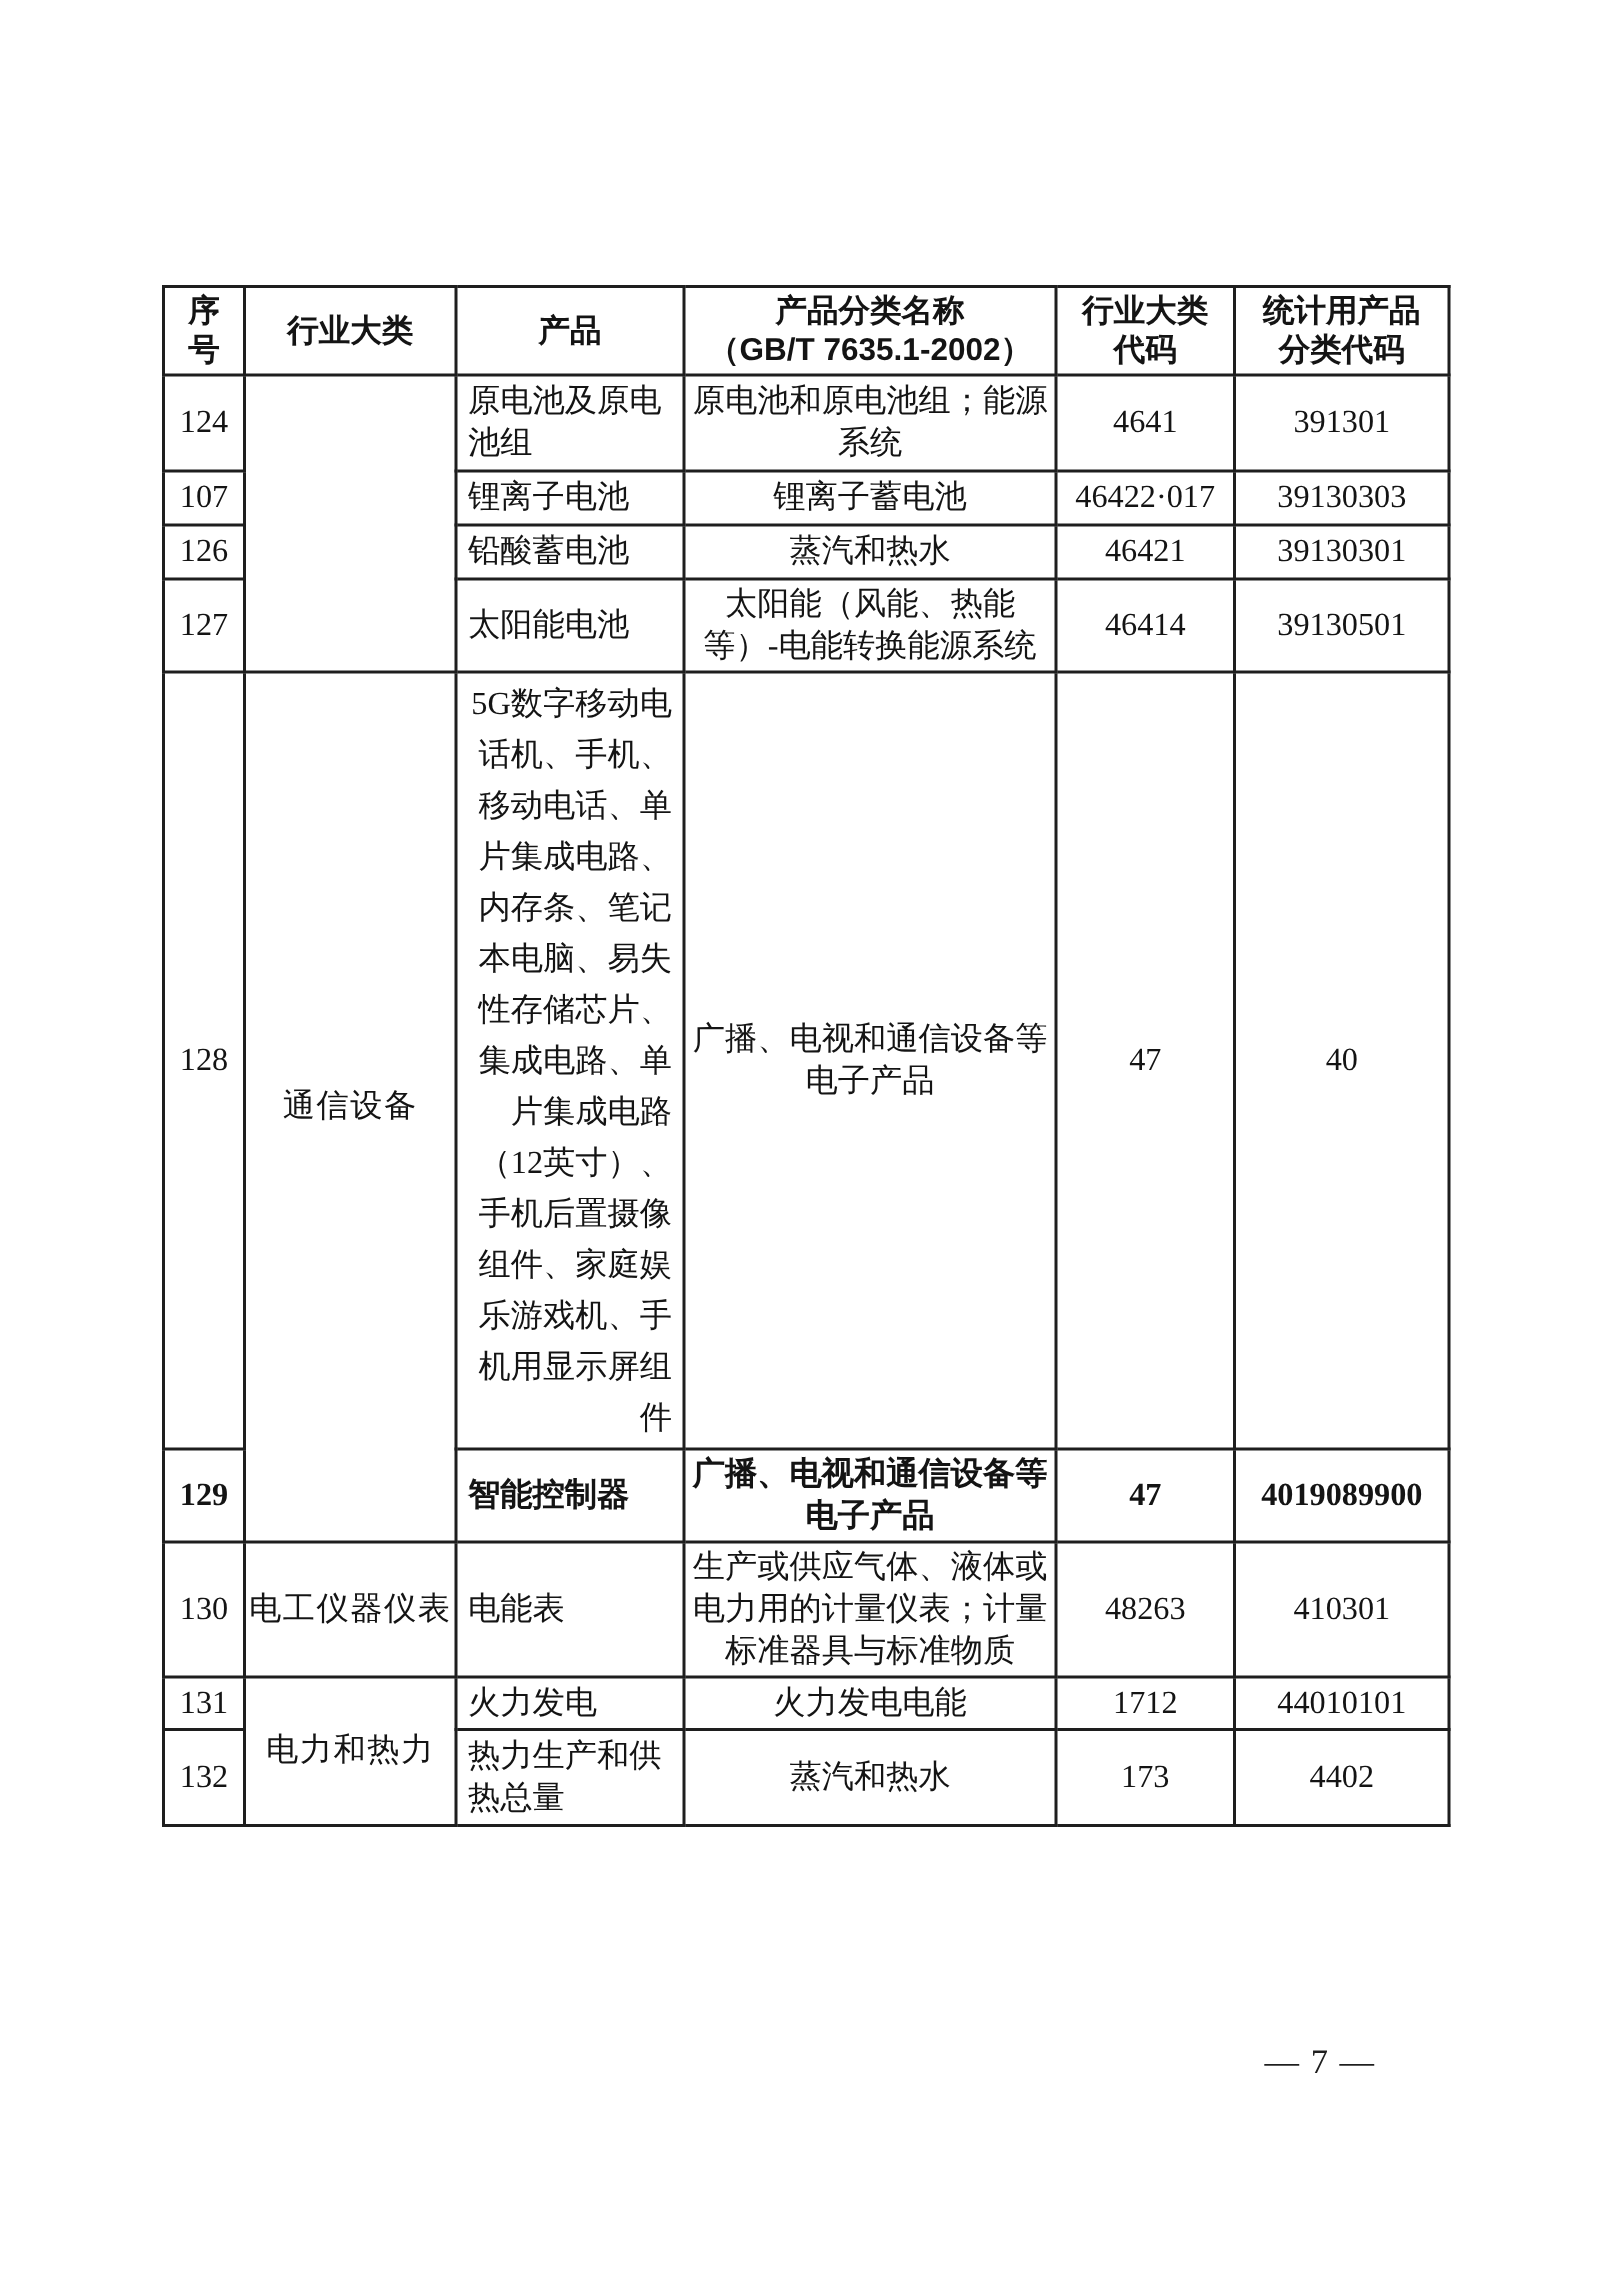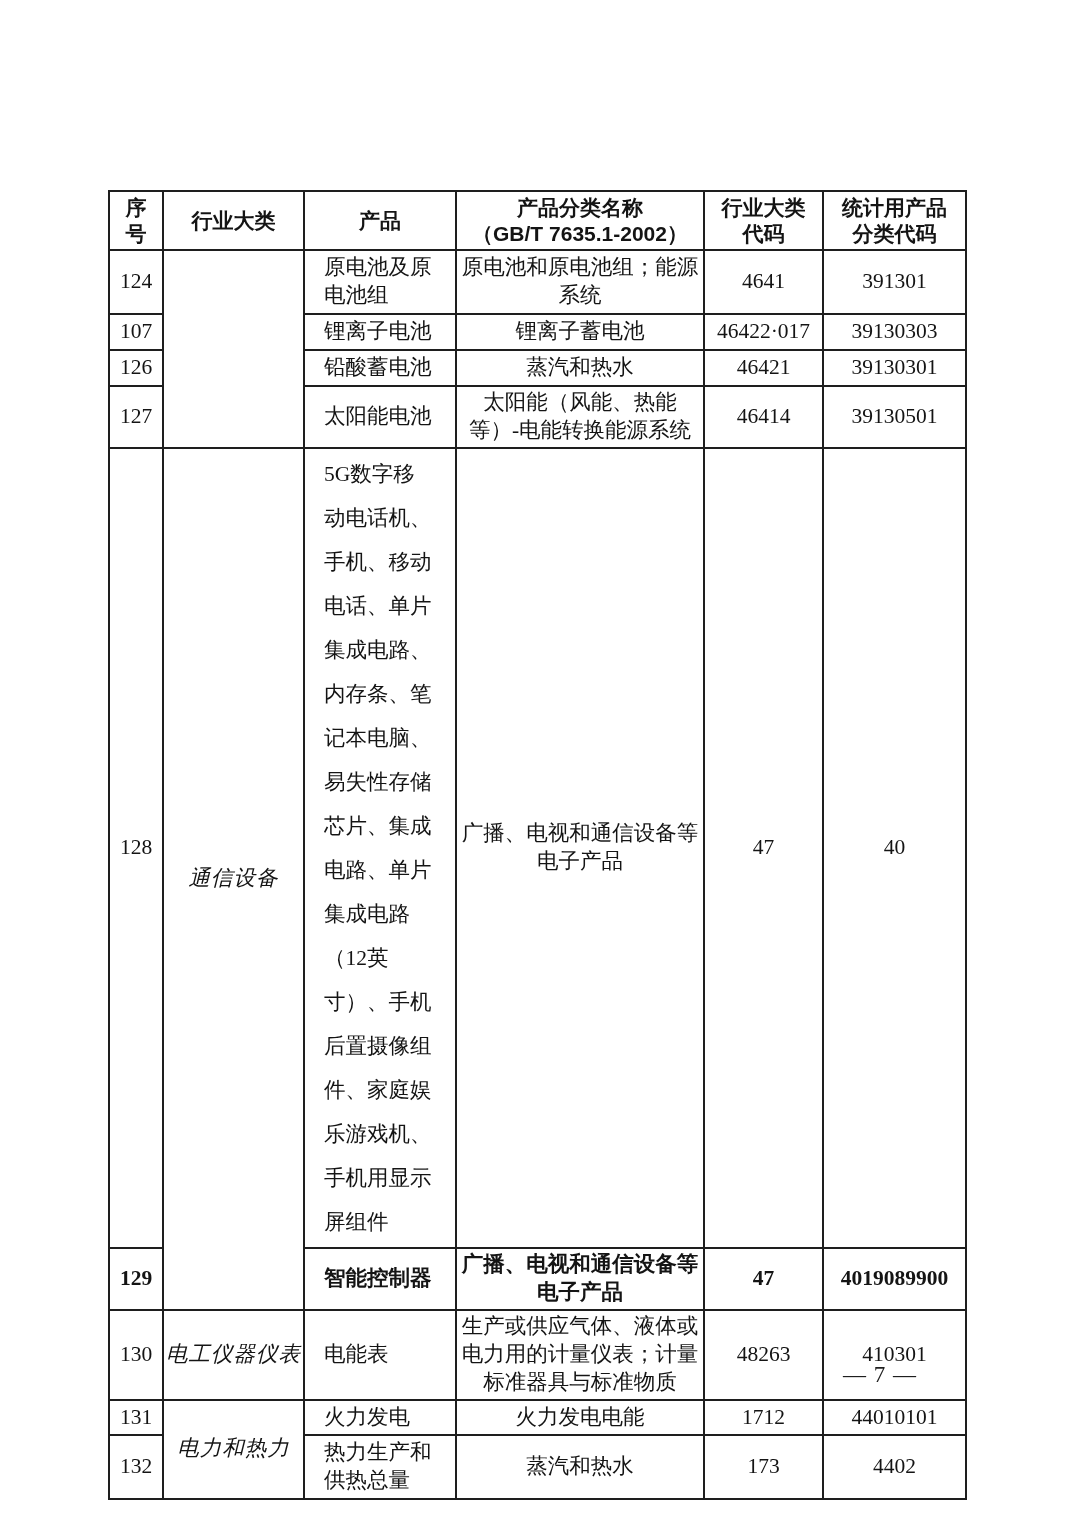--- a/index.html
+++ b/index.html
@@ -34,33 +34,33 @@
     white-space: pre-line;
     padding: 3px 2px;
   }
   .doc-table td {
     font-size: 21.5px;
     line-height: 1.3;
     text-align: center;
     vertical-align: middle;
     padding: 2px 4px;
   }
-  td.cell-product { text-align: left; padding: 3px 19px; }
-  td.cell-industry { letter-spacing: 1px; padding: 2px 2px; font-style: italic; }
+  td.cell-product { text-align: left; padding: 3px 7px; }
+  td.cell-industry { letter-spacing: 1px; padding: 2px 2px; }
   tr.h-head { height: 54px; }
   tr.h124 { height: 58px; }
   tr.h125 { height: 30px; }
   tr.h126 { height: 28px; margin-top: 48px; }
   tr.h127 { height: 52px; margin-left: 48px; }
   tr.h128 { height: 410px; }
   tr.h129 { height: 51px; font-weight: bold; }
   tr.h130 { height: 80px; }
   tr.h131 { height: 31px; }
   tr.h132 { height: 58px; }
-  tr.h128 td.cell-product { line-height: 44px; }
+  tr.h128 td.cell-product { line-height: 34px; text-align: right; }
 
   .page-number {
     position: absolute;
     left: 822px; top: 1362px;
     width: 116px;
     text-align: center;
     font-size: 23px;
     letter-spacing: 1px;
     color: #1e1e1e;
     white-space: nowrap;

